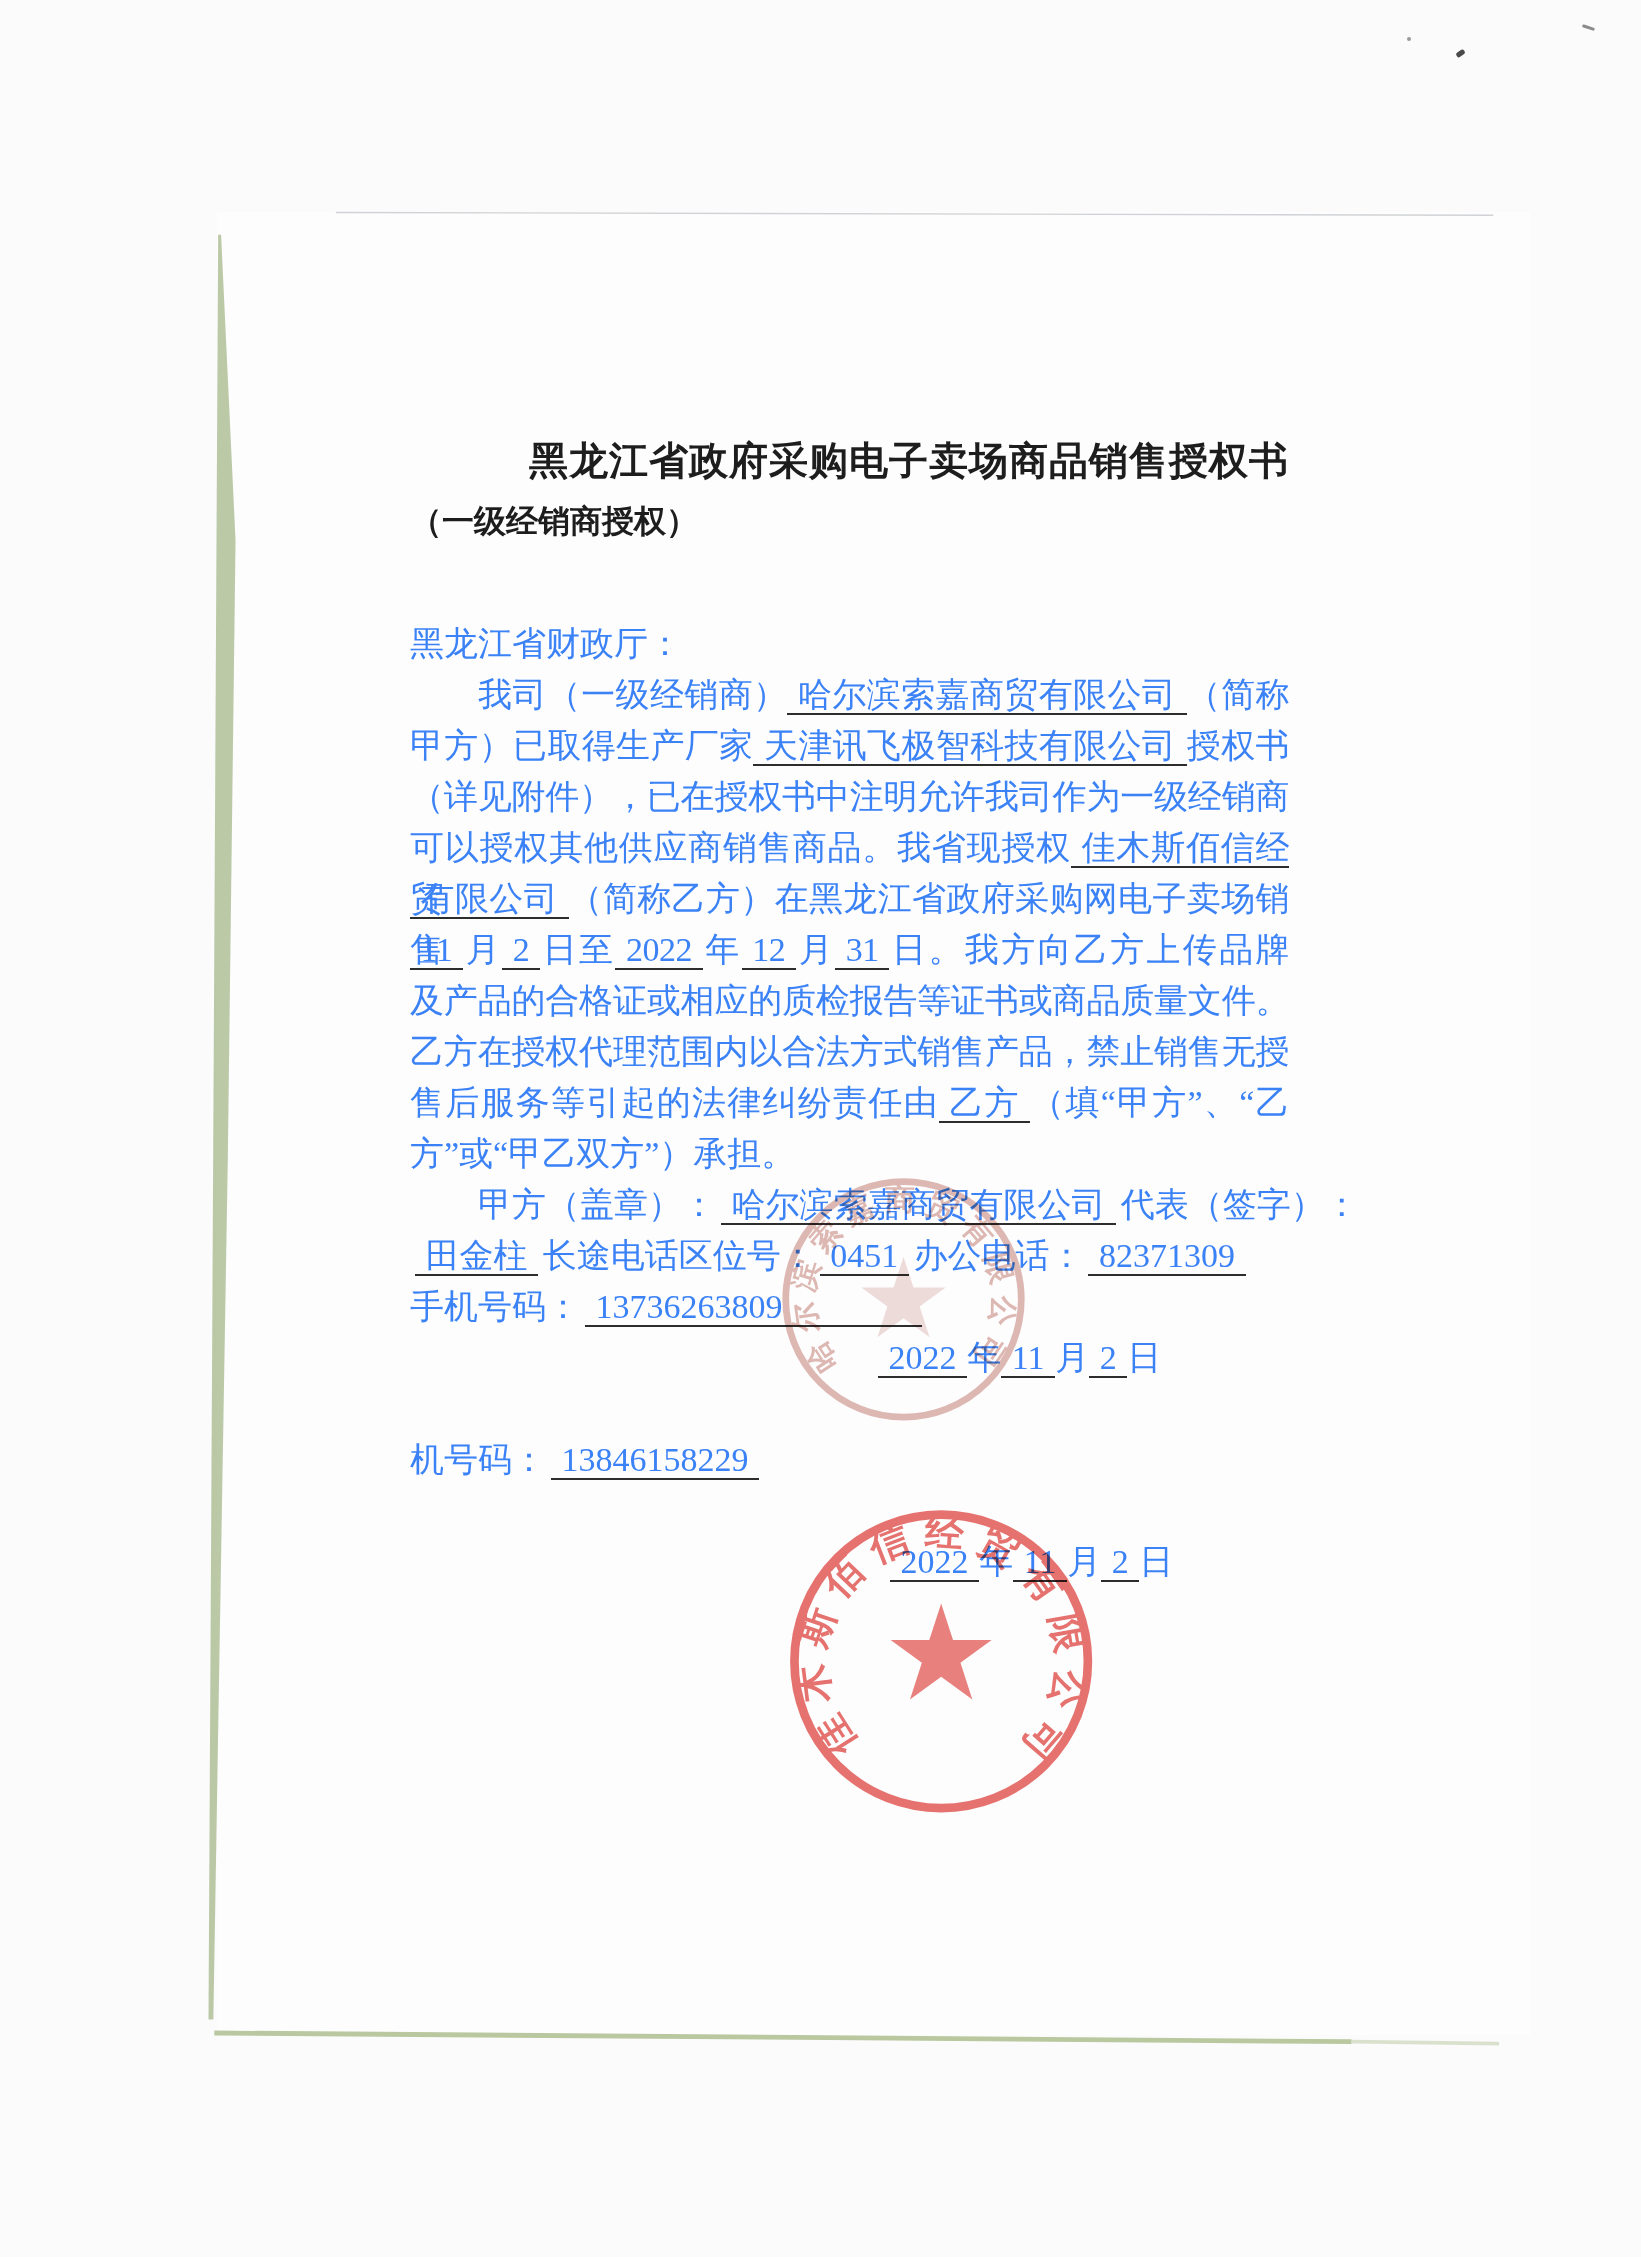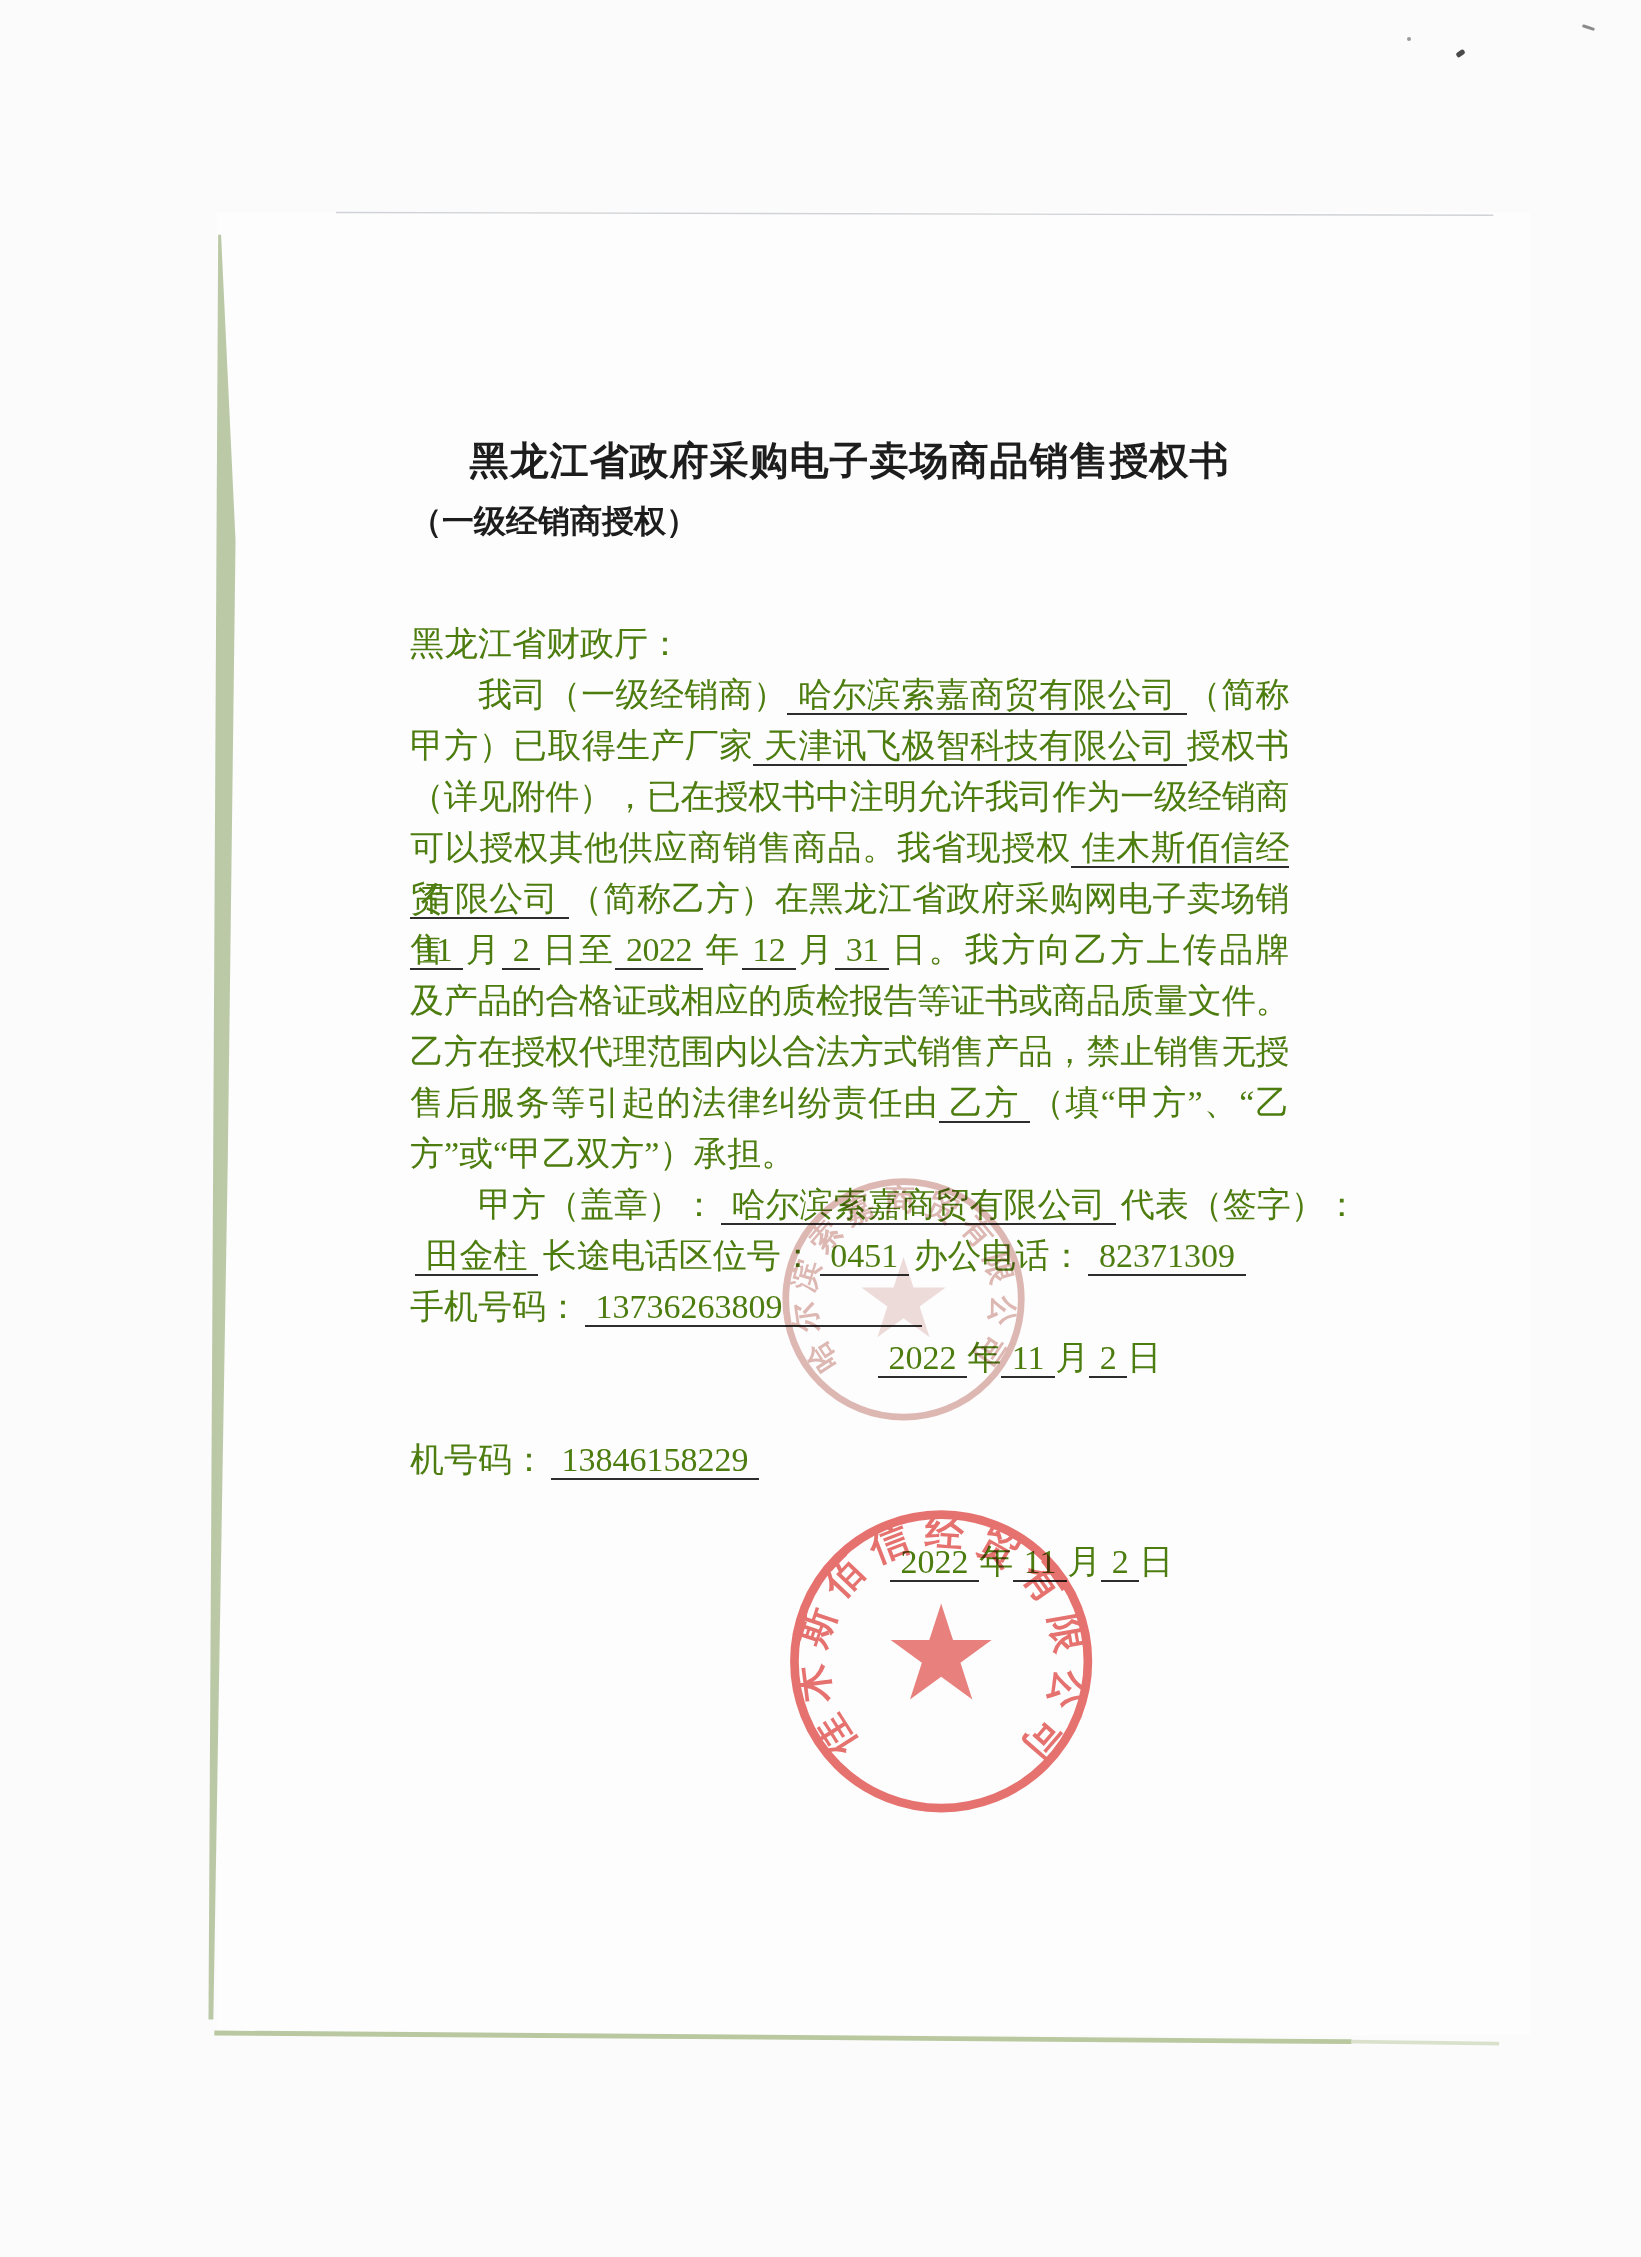--- a/index.html
+++ b/index.html
@@ -15,30 +15,30 @@
     position:absolute;
     left:217px;top:212px;width:1313px;height:1823px;
     background:#fdfdfe;
   }
   .edges{
     position:absolute;left:0;top:0;width:1641px;height:2257px;
     pointer-events:none;
   }
   .title{
     position:absolute;left:410px;top:434px;width:879px;
-    text-align:center;font-weight:bold;font-size:39px;color:#1d1d1d;
+    text-align:right;font-weight:bold;font-size:39px;color:#1d1d1d;
     letter-spacing:1px;white-space:nowrap;
   }
   .subtitle{
     position:absolute;left:410px;top:500px;width:879px;
     text-align:left;font-weight:bold;font-size:32px;color:#1d1d1d;
     white-space:nowrap;
   }
   .body-block{
-    position:absolute;left:410px;top:618px;width:879px;color:#4d7c0f;
+    position:absolute;left:410px;top:618px;width:879px;color:#3b82f6;
   }
   .line{
     height:51px;line-height:51px;font-size:34px;
     white-space:nowrap;overflow:visible;
   }
   .line.justify{
     text-align:justify;text-align-last:justify;
     -moz-text-align-last:justify;
     text-justify:inter-character;
     white-space:normal;letter-spacing:-0.5px;

